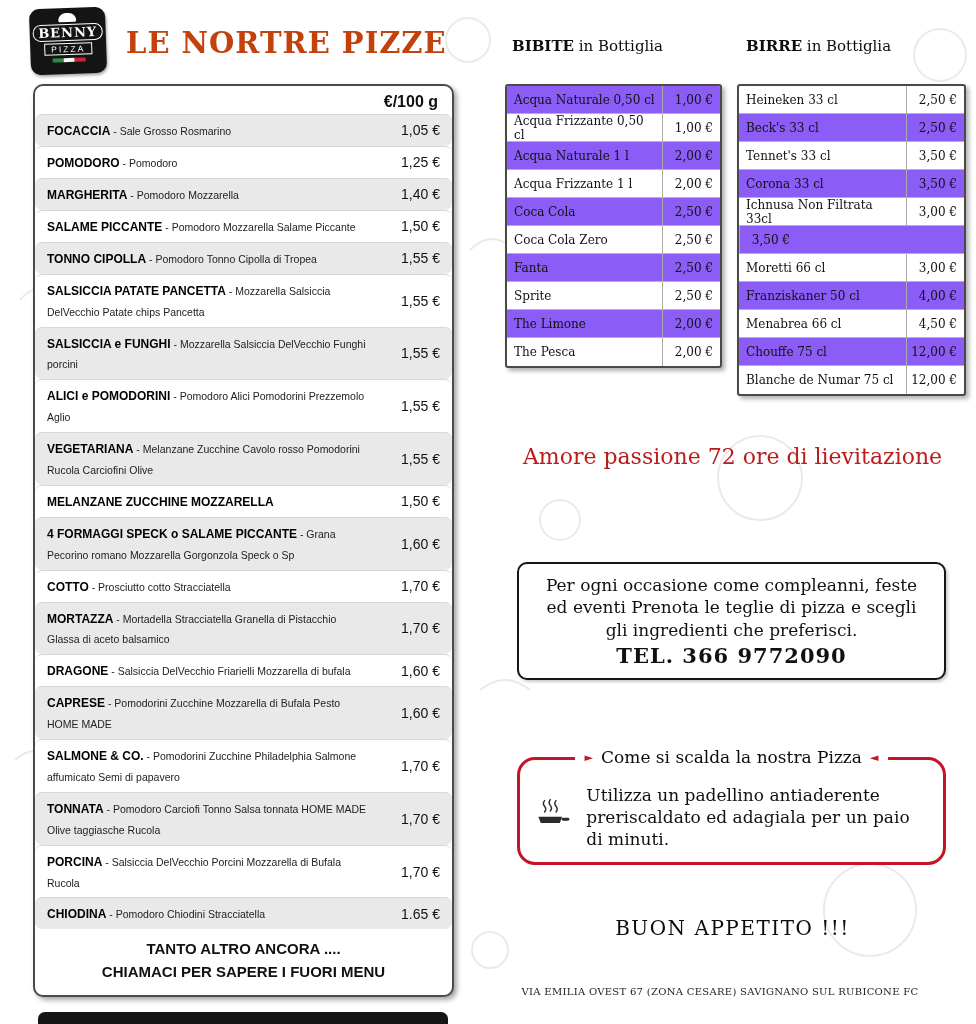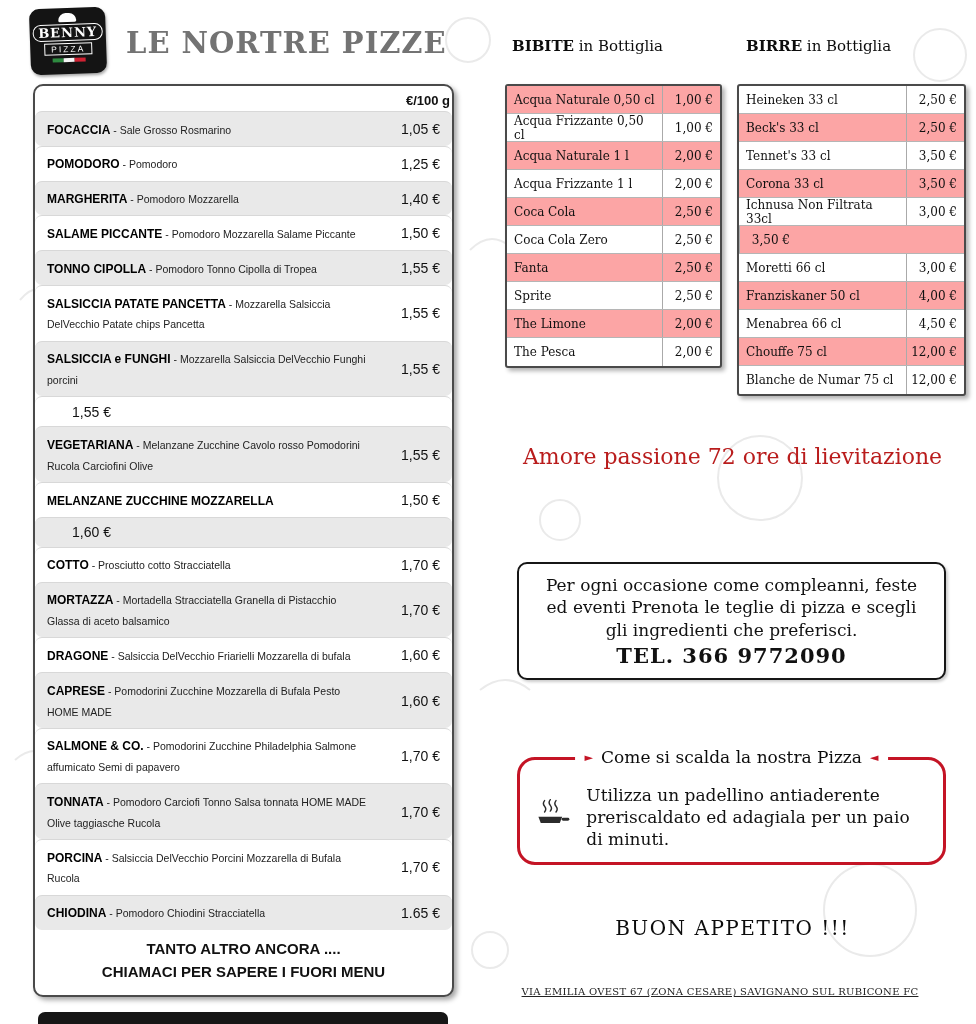--- a/index.html
+++ b/index.html
@@ -20,27 +20,27 @@
   .chef-hat { width:18px; height:9px; background:#fff; border-radius:9px 9px 2px 2px; margin-top:5px; }
   .logo-brand { font-family:"DejaVu Serif",serif; font-weight:bold; font-size:13px;
                 letter-spacing:1px; border:1px solid #fff; border-radius:8px; padding:0 5px; margin-top:2px; }
   .logo-word { font-size:8.5px; letter-spacing:2px; border:1px solid #fff; padding:0 6px; margin-top:2px; }
   .flag { display:flex; margin-top:3px; }
   .flag span { width:11px; height:4px; display:block; }
   .flag .g{background:#2e8b40;} .flag .w{background:#f5f5f5;} .flag .r{background:#cf2233;}
 
   
   .page-title { left:126px; top:26px; font-family:"DejaVu Serif",serif; font-weight:bold;
-                font-size:29px; letter-spacing:1px; color:#737373; }
+                font-size:29px; letter-spacing:1px; color:#c2410c; }
 
   
   .pizza-card { left:33px; top:84px; width:421px; height:913px; background:#fff;
                 border:2px solid #4a4a4a; border-radius:10px; overflow:hidden;
                 display:flex; flex-direction:column; box-shadow:3px 3px 5px rgba(0,0,0,.35); }
-  .unit-header { text-align:right; font-weight:bold; font-size:13px; padding:7px 2px 3px; }
+  .unit-header { text-align:right; font-weight:bold; font-size:16px; padding:7px 14px 3px; }
   .pizza-list { flex:1; display:flex; flex-direction:column; }
   .pizza-row { flex:1 1 auto; display:flex; align-items:center; padding:5px 12px; border-top:1px solid #d8d8d8;border-radius:7px; }
   .pizza-row.alt { background:#e9e9e9; }
   .pizza-left { flex:1; padding-right:8px; line-height:1.3; }
   .pizza-name { font-weight:bold; font-size:12px; color:#000; }
   .pizza-desc { font-size:10.5px; color:#222; }
   .pizza-price { width:64px; text-align:right; font-size:14px; white-space:nowrap; }
   .pizza-footer { margin-top:auto; text-align:center; font-size:15px; font-weight:bold;
                   line-height:1.55; padding:7px 8px 12px;border-radius:24px; }
 
@@ -50,21 +50,21 @@
   .section-head .small { font-size:15px; }
   .bibite-head { left:512px; top:36px; }
   .birre-head { left:746px; top:36px; }
   .drink-table { background:#fff; border:2px solid #4a4a4a; border-radius:3px;
                  box-shadow:3px 3px 4px rgba(0,0,0,.3); overflow:hidden; }
   .bibite-table { left:505px; top:84px; width:217px; }
   .birre-table { left:737px; top:84px; width:229px; }
   .drink-row { display:flex; align-items:stretch; height:28px; font-family:"DejaVu Serif",serif;
                font-size:12px; border-bottom:1px solid #b5b5b5; }
   .drink-row:last-child { border-bottom:none; }
-  .drink-row.alt { background:#fca5a5; }
+  .drink-row.alt { background:#8b5cf6; }
   .drink-name { flex:1; display:flex; align-items:center; padding:0 7px; }
   .drink-price { width:58px; display:flex; align-items:center; justify-content:flex-end;
                  padding-right:7px; border-left:1px solid #aaa; }
 
   
   .tagline { left:505px; top:444px; width:455px; text-align:center;
              font-family:"DejaVu Serif",serif; font-size:22px; color:#b91c1c; }
 
   
   .promo-box { left:517px; top:562px; width:429px; border:2px solid #161616; border-radius:10px;
@@ -81,21 +81,21 @@
                 font-family:"DejaVu Serif",serif; font-size:17px; color:#0c0c0c;
                 display:flex; align-items:center; gap:8px; }
   .heat-arrow { color:#c41425; font-size:11px; }
   .heat-body { display:flex; align-items:center; gap:16px; padding:14px 18px 10px 16px; height:100%; }
   .heat-text { font-family:"DejaVu Serif",serif; font-size:17px; line-height:1.3;margin-top:8px; }
 
   
   .buon-appetito { left:505px; top:916px; width:455px; text-align:center;
                    font-family:"DejaVu Serif",serif; font-size:20px; letter-spacing:1.5px; color:#0c0c0c; }
   .address { left:470px; top:986px; width:500px; text-align:center;
-             font-family:"DejaVu Serif",serif; font-size:10px; letter-spacing:.3px; color:#222;text-decoration:underline; }
+             font-family:"DejaVu Serif",serif; font-size:10px; letter-spacing:.3px; color:#222; }
   .page-edge-bar { left:38px; top:1012px; width:410px; height:12px; background:#161616;
                    border-radius:7px 7px 0 0; }
 </style>
 </head>
 <body>
 
 <svg id="doodles" width="976" height="1024">
   <g fill="none" stroke="#d9d9d9" stroke-width="2">
     <circle cx="468" cy="40" r="22"></circle>
     <circle cx="940" cy="55" r="26"></circle>
@@ -150,31 +150,33 @@
       </div>
       <div class="pizza-row">
         <div class="pizza-left"><span class="pizza-name">SALSICCIA PATATE PANCETTA</span><span class="pizza-desc"> - Mozzarella Salsiccia DelVecchio Patate chips Pancetta</span></div>
         <div class="pizza-price">1,55 €</div>
       </div>
       <div class="pizza-row alt">
         <div class="pizza-left"><span class="pizza-name">SALSICCIA e FUNGHI</span><span class="pizza-desc"> - Mozzarella Salsiccia DelVecchio Funghi porcini</span></div>
         <div class="pizza-price">1,55 €</div>
       </div>
       <div class="pizza-row">
+        <div class="pizza-left"><span class="pizza-name">ALICI e POMODORINI</span><span class="pizza-desc"> - Pomodoro Alici Pomodorini Prezzemolo Aglio</span></div>
         <div class="pizza-price">1,55 €</div>
       </div>
       <div class="pizza-row alt">
         <div class="pizza-left"><span class="pizza-name">VEGETARIANA</span><span class="pizza-desc"> - Melanzane Zucchine Cavolo rosso Pomodorini Rucola Carciofini Olive</span></div>
         <div class="pizza-price">1,55 €</div>
       </div>
       <div class="pizza-row">
         <div class="pizza-left"><span class="pizza-name">MELANZANE ZUCCHINE MOZZARELLA</span></div>
         <div class="pizza-price">1,50 €</div>
       </div>
       <div class="pizza-row alt">
+        <div class="pizza-left"><span class="pizza-name">4 FORMAGGI SPECK o SALAME PICCANTE</span><span class="pizza-desc"> - Grana Pecorino romano Mozzarella Gorgonzola Speck o Sp</span></div>
         <div class="pizza-price">1,60 €</div>
       </div>
       <div class="pizza-row">
         <div class="pizza-left"><span class="pizza-name">COTTO</span><span class="pizza-desc"> - Prosciutto cotto Stracciatella</span></div>
         <div class="pizza-price">1,70 €</div>
       </div>
       <div class="pizza-row alt">
         <div class="pizza-left"><span class="pizza-name">MORTAZZA</span><span class="pizza-desc"> - Mortadella Stracciatella Granella di Pistacchio Glassa di aceto balsamico</span></div>
         <div class="pizza-price">1,70 €</div>
       </div>

